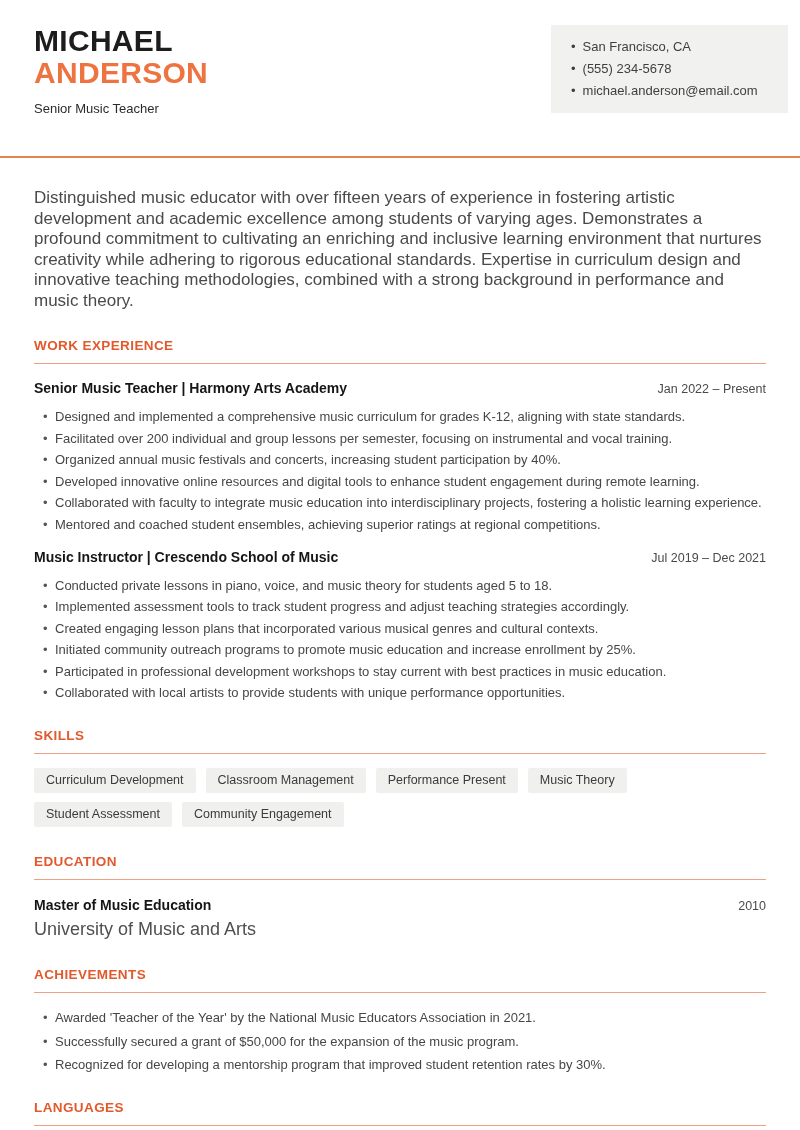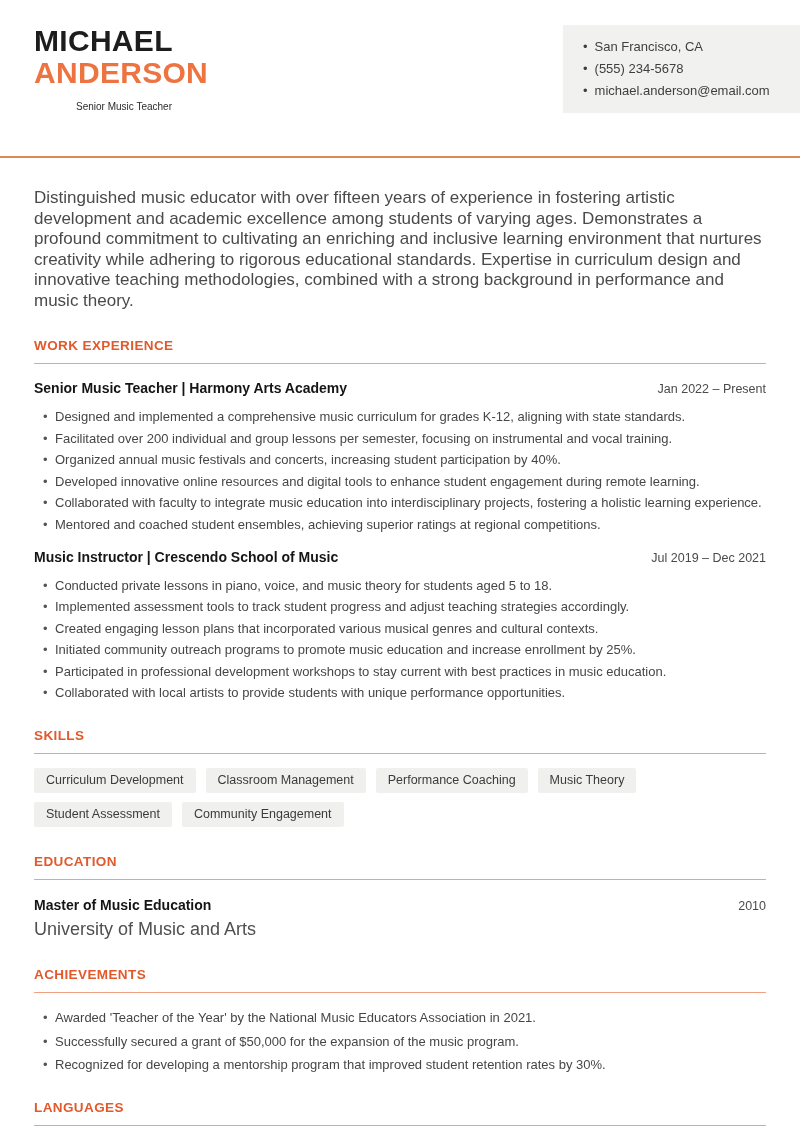--- a/index.html
+++ b/index.html
@@ -16,25 +16,25 @@
   
   .header {
     position: relative;
     height: 158px;
     border-bottom: 2px solid #dd8a52;
     padding: 25px 0 0 34px;
   }
   .name-block h1 { font-weight: 700; font-size: 30px; line-height: 32px; letter-spacing: 0.3px; }
   .first-name { display: block; color: #1d1d1d; }
   .last-name  { display: block; color: #ed7441; }
-  .role { margin-top: 12px; font-size: 10px; color: #2b2b2b; margin-left: 42px; }
+  .role { margin-top: 12px; font-size: 13px; color: #2b2b2b; }
 
   .contact-card {
     position: absolute;
-    top: 25px; right: 0;
+    top: 25px; right: 12px;
     width: 237px;
     background: #f1f1f0;
     padding: 11px 16px 11px 20px;
     list-style: none;
   }
   .contact-card li { font-size: 13px; color: #3f3f3f; line-height: 22px; white-space: nowrap; }
   .contact-card li .dot { margin-right: 7px; color: #3f3f3f; }
 
   
   .main { padding: 0 34px; }
@@ -165,21 +165,21 @@
 
   <section>
     <h2 class="section-title">SKILLS</h2>
     <hr class="section-rule">
     <div class="pills">
 
         <span class="pill">Curriculum Development</span>
 
         <span class="pill">Classroom Management</span>
 
-        <span class="pill">Performance Coaching</span>
+        <span class="pill">Performance Present</span>
 
         <span class="pill">Music Theory</span>
 
         <span class="pill">Student Assessment</span>
 
         <span class="pill">Community Engagement</span>
       </div>
   </section>
 
   <section>

